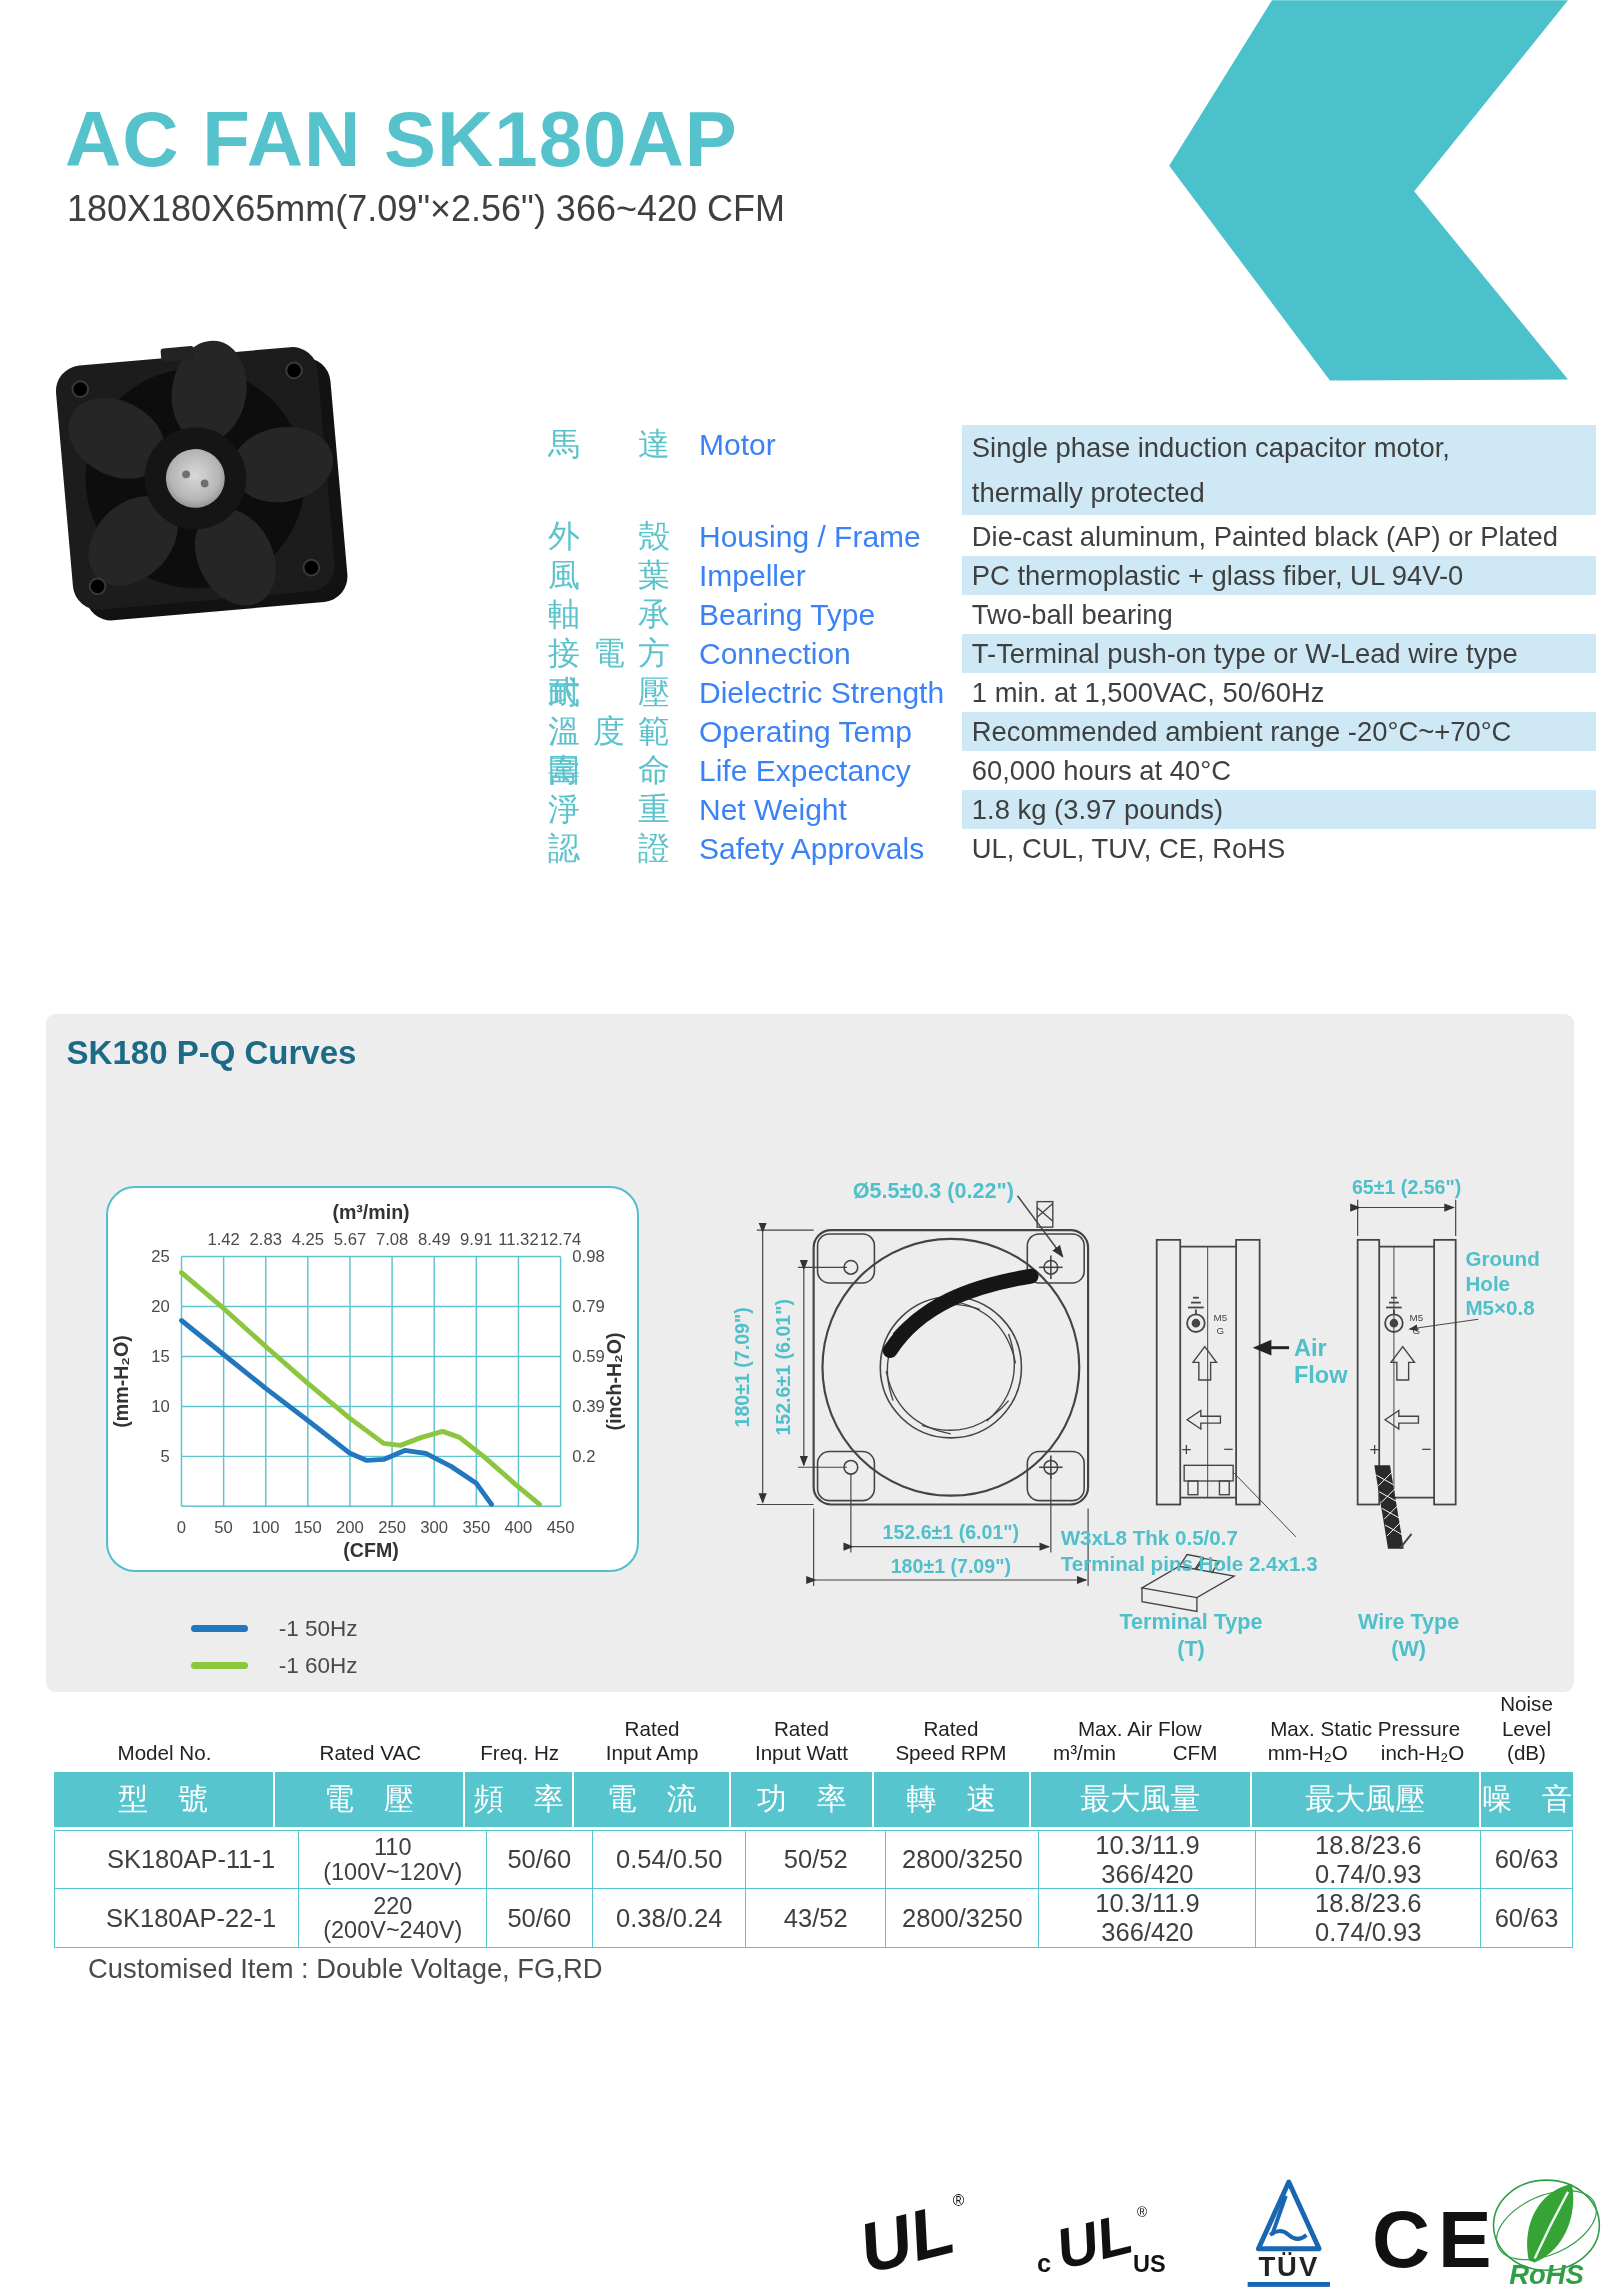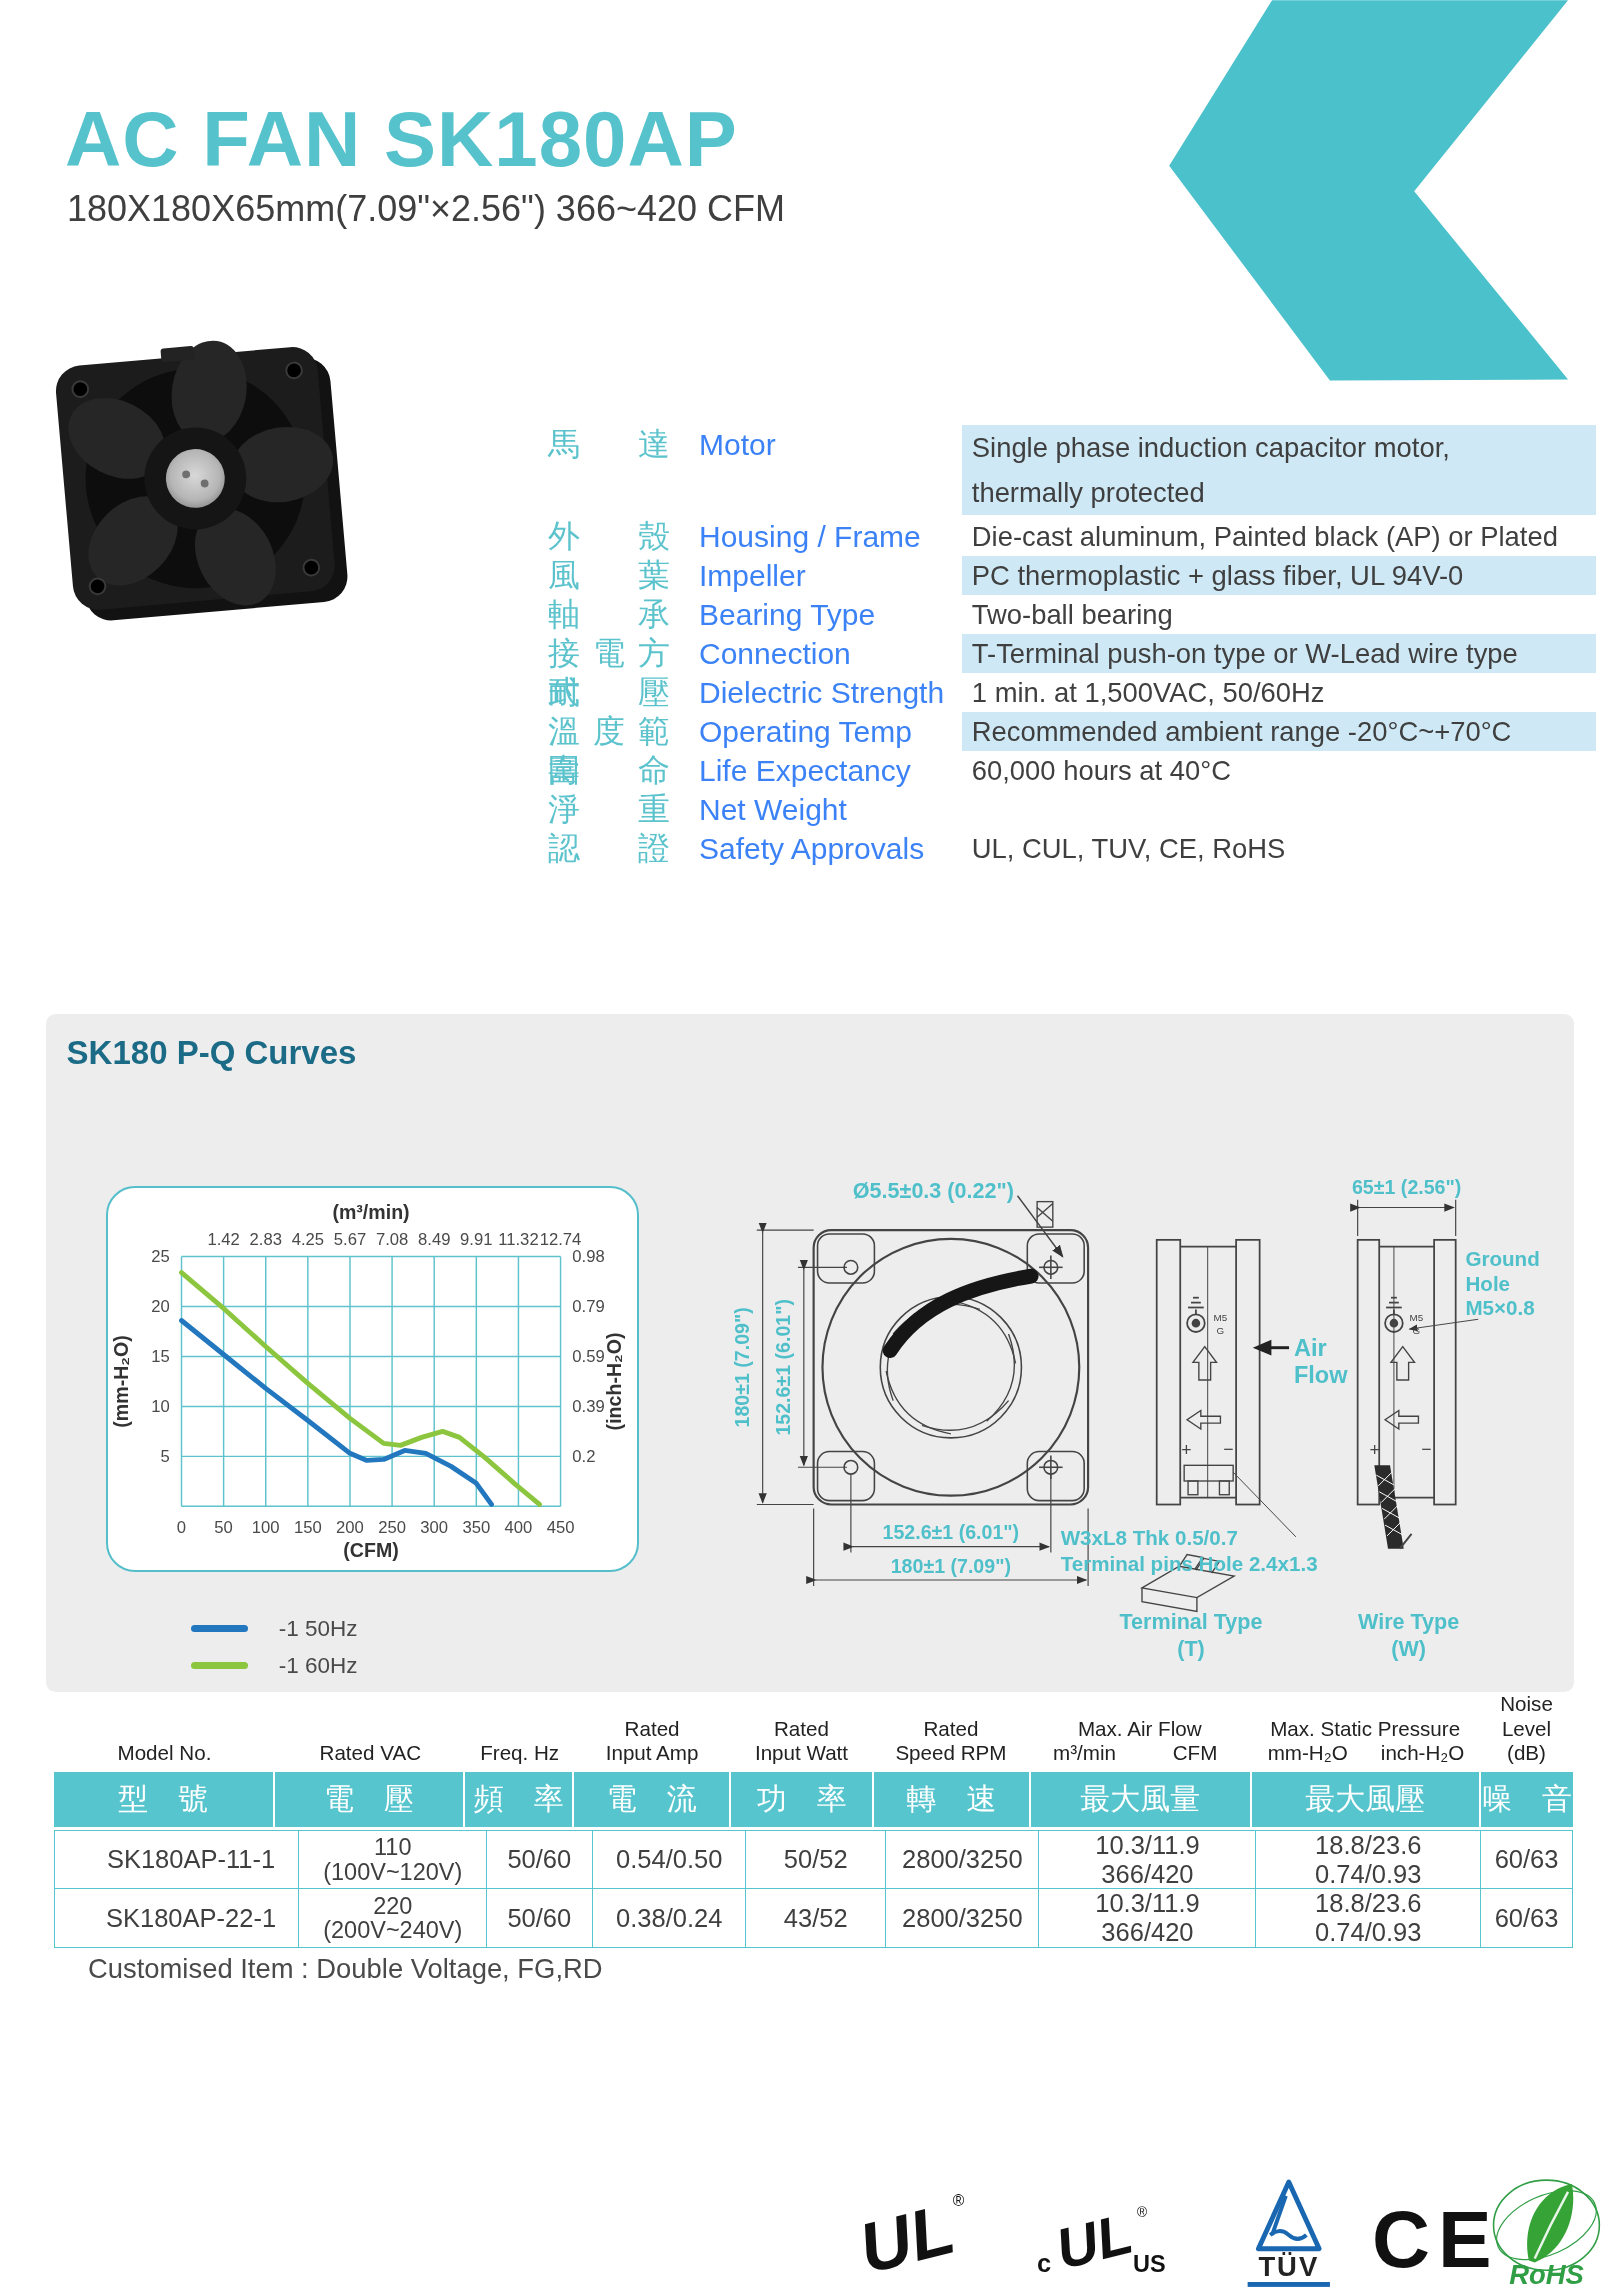--- a/index.html
+++ b/index.html
@@ -134,20 +134,21 @@
       <div class="val hl">Recommended ambient range  -20°C~+70°C</div>
     </div>
     <div class="spec-row norm">
       <div class="zh">壽命</div>
       <div class="en">Life Expectancy</div>
       <div class="val">60,000 hours at 40°C</div>
     </div>
     <div class="spec-row norm">
       <div class="zh">淨重</div>
       <div class="en">Net Weight</div>
+      <div class="val hl">1.8 kg (3.97 pounds)</div>
     </div>
     <div class="spec-row norm">
       <div class="zh">認證</div>
       <div class="en">Safety Approvals</div>
       <div class="val">UL, CUL, TUV, CE, RoHS</div>
     </div>
   </div>
 
   <div class="pq-panel">
     <div class="pq-title">SK180  P-Q Curves</div>

